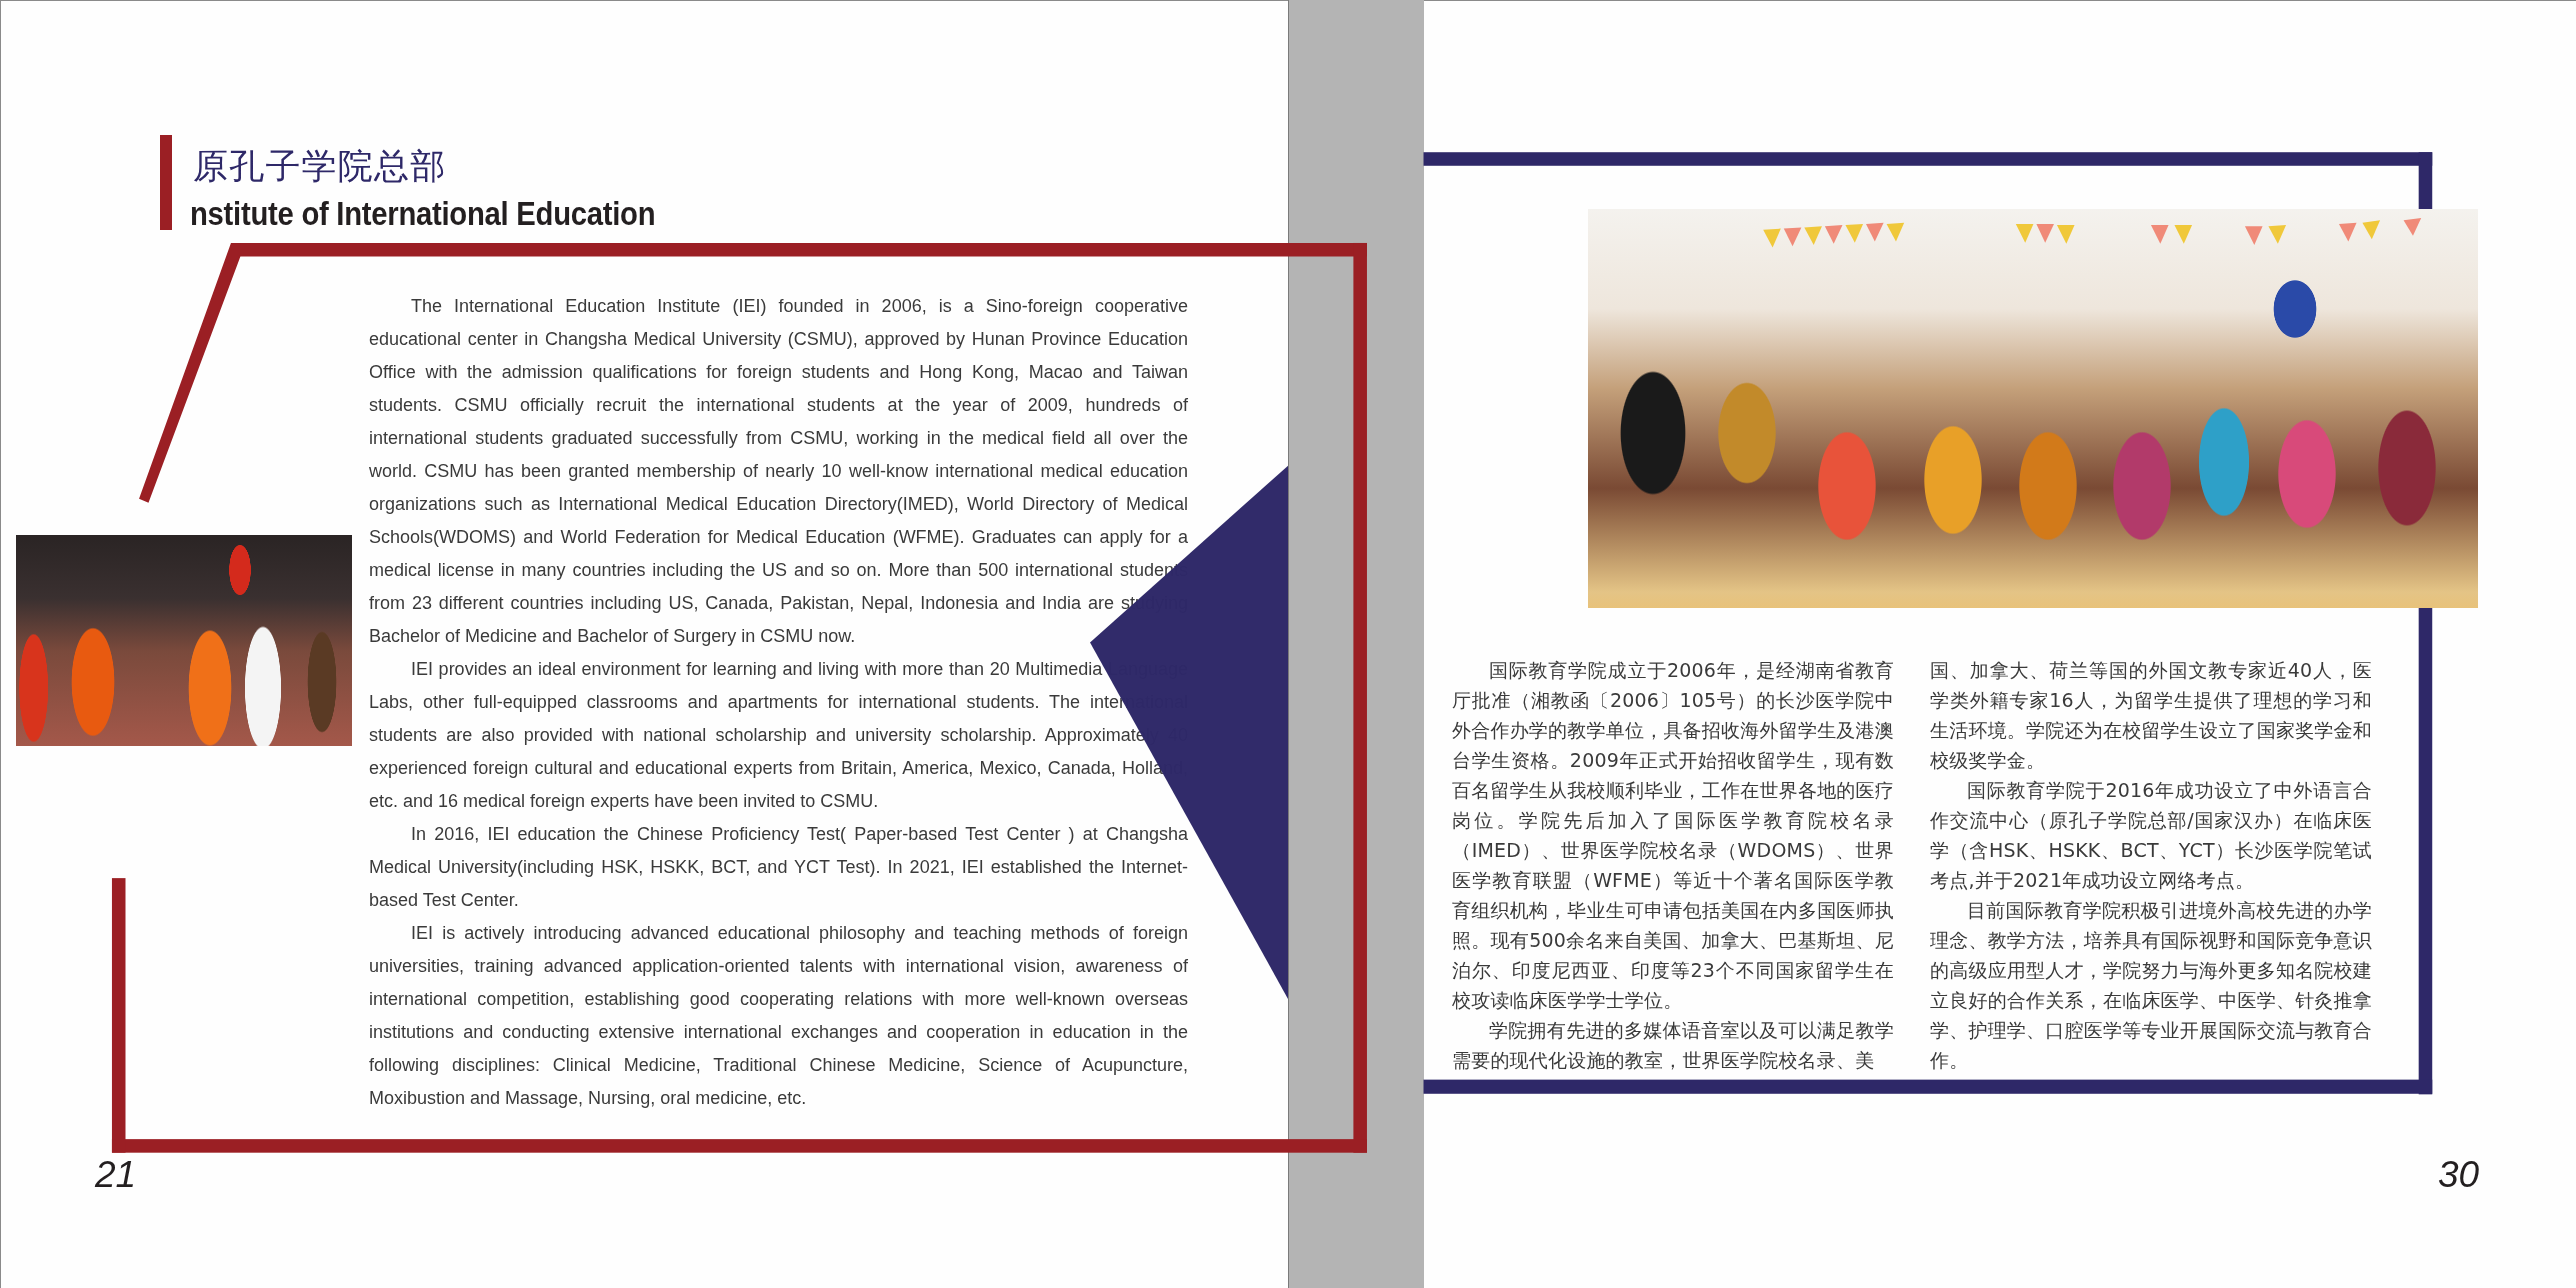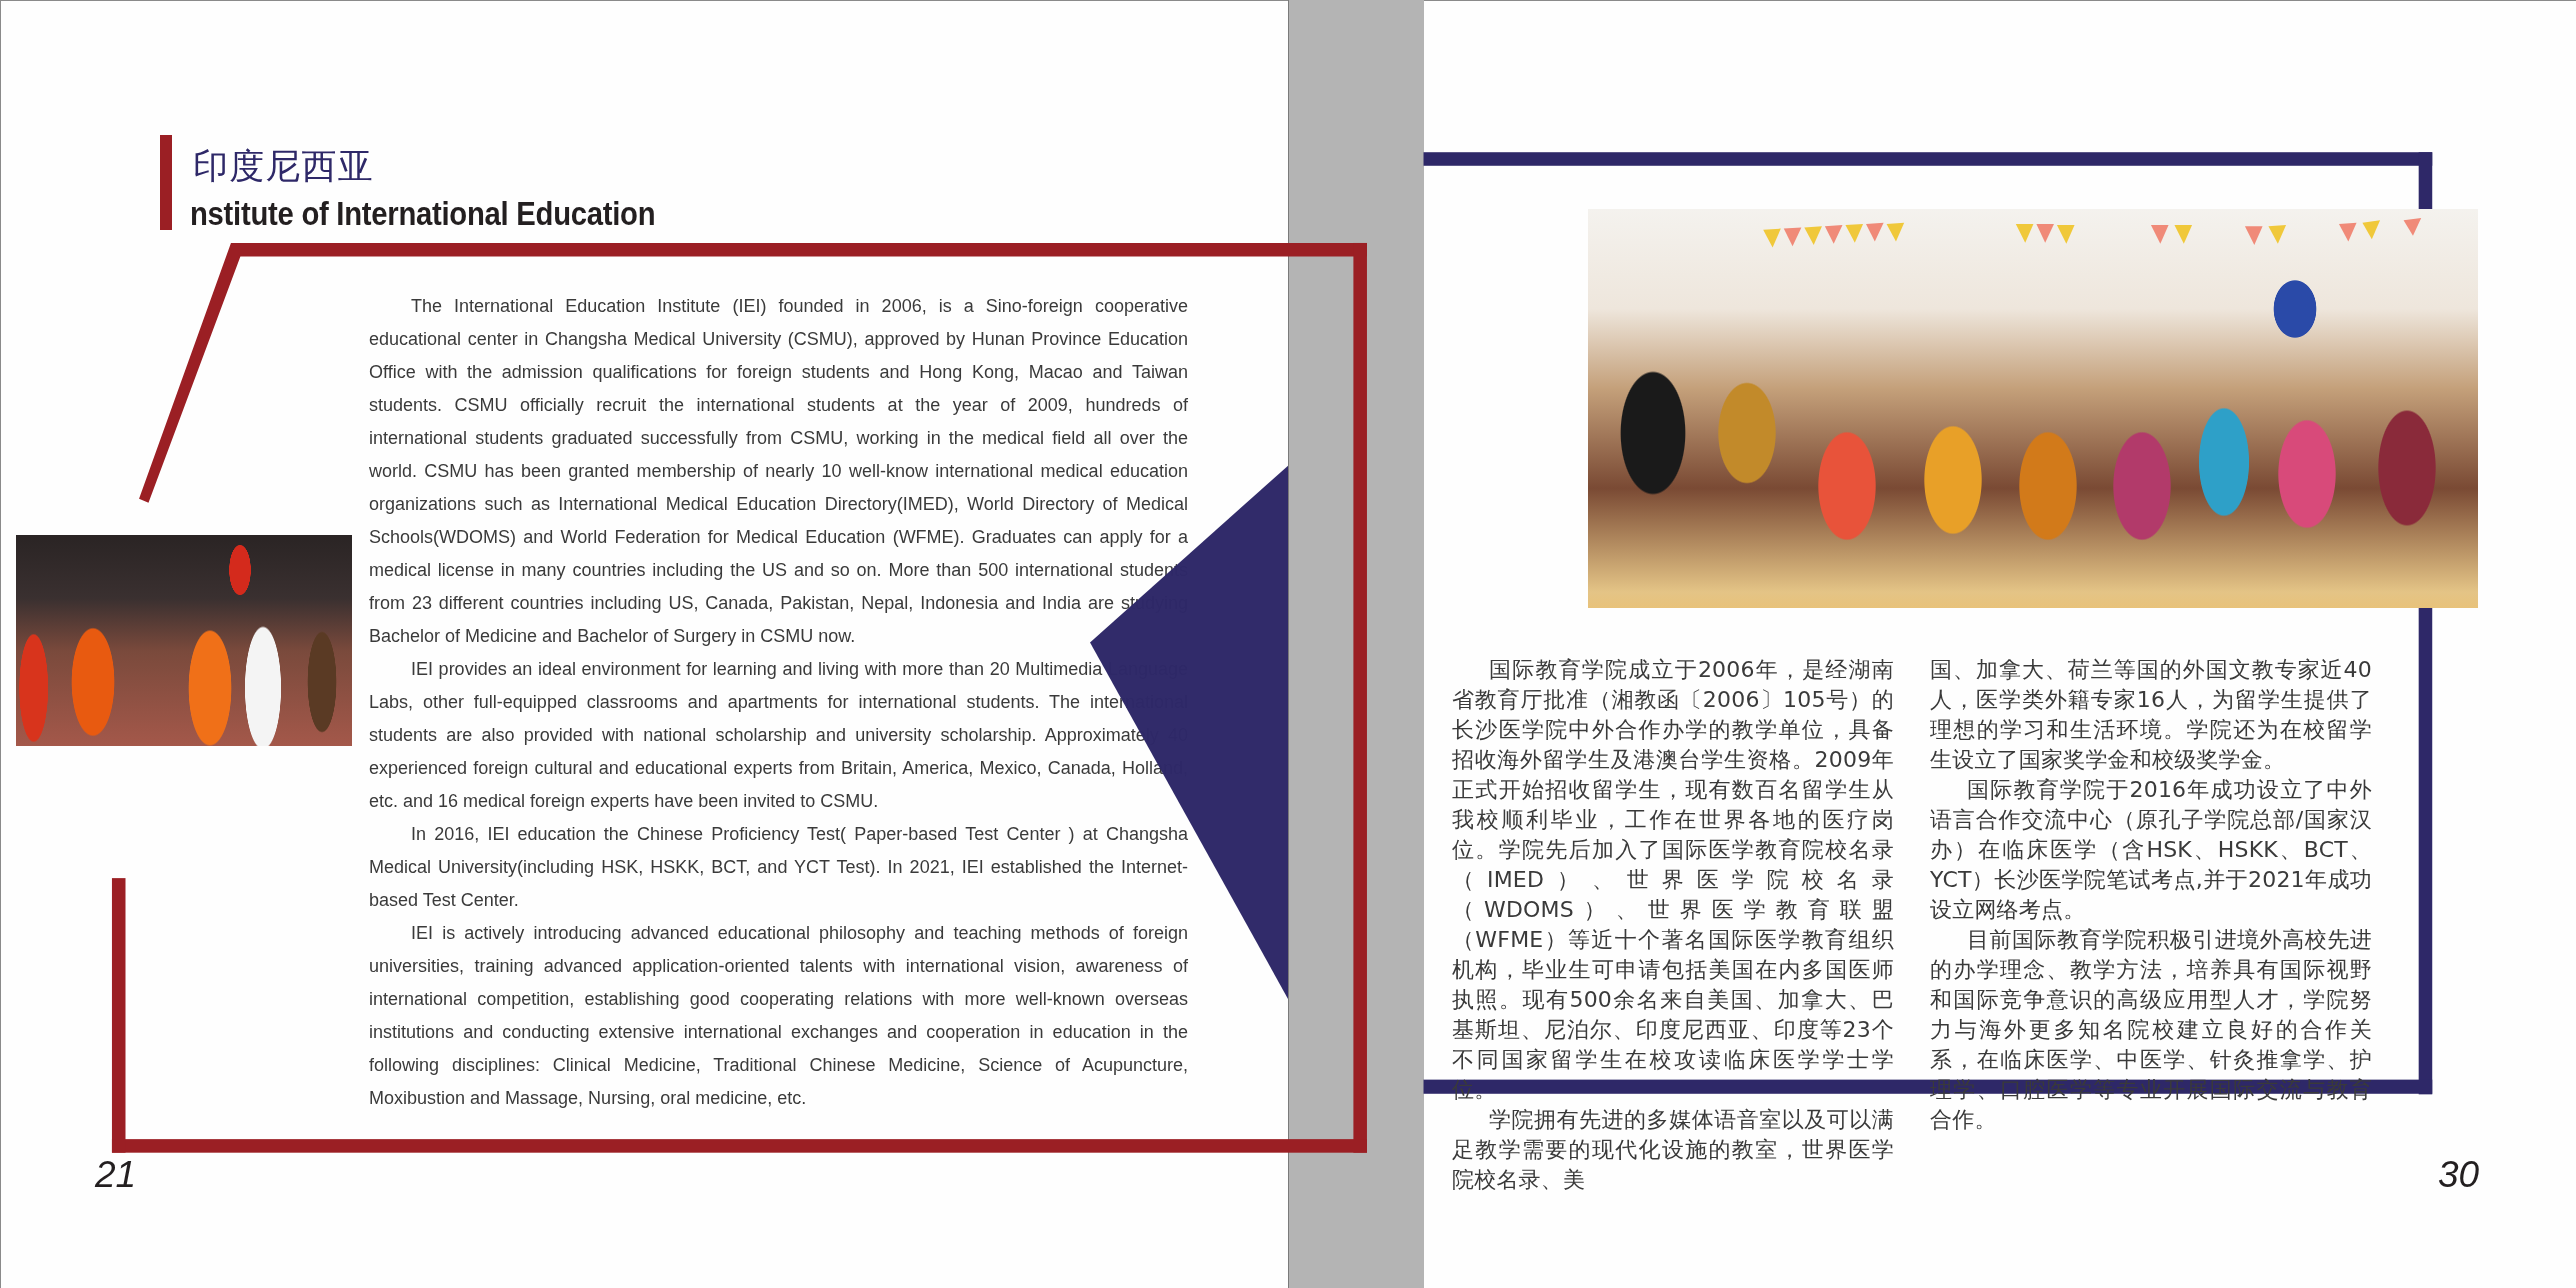--- a/index.html
+++ b/index.html
@@ -34,21 +34,21 @@
       radial-gradient(ellipse 47px 88px at 365px 271px, #e8a028 0 60%, transparent 62%),
       radial-gradient(ellipse 47px 88px at 460px 277px, #d27a1a 0 60%, transparent 62%),
       radial-gradient(ellipse 47px 88px at 554px 277px, #b23a6a 0 60%, transparent 62%),
       radial-gradient(ellipse 41px 88px at 636px 253px, #2ea0c8 0 60%, transparent 62%),
       radial-gradient(ellipse 47px 88px at 719px 265px, #d84a7a 0 60%, transparent 62%),
       radial-gradient(ellipse 47px 94px at 819px 259px, #8a2a3a 0 60%, transparent 62%),
       radial-gradient(ellipse 35px 47px at 707px 100px, #2a4aa8 0 60%, transparent 62%),
       linear-gradient(180deg, #f4f2ee 0%, #eee6dc 25%, #c4a07a 45%, #7a4a34 70%, #e4c486 96%, #e8c27a 100%);
   }
   .bunting { left:1762px; top:218px; width:678px; height:47px; }
-  .cn-col { top:655px; width:442px; color:#3a3a3a; font-size:22px; line-height:30px; font-family:"DejaVu Sans", sans-serif; text-align:justify; letter-spacing:0.2px; }
+  .cn-col { top:655px; width:442px; color:#3a3a3a; font-size:19px; line-height:30px; font-family:"DejaVu Sans", sans-serif; text-align:justify; letter-spacing:0.2px; }
   .cn-col p { margin:0; text-indent:37px; }
   .cn-col p.cont { text-indent:0; }
   .cn-col1 { left:1452px; }
   .cn-col2 { left:1930px; }
   .page-num { top:1154px; font-size:37px; font-style:italic; color:#231f20; line-height:41px; }
   .pn-left { left:95px; }
   .pn-right { left:2438px;text-align:right; }
 </style>
 </head>
 <body>
@@ -66,21 +66,21 @@
   <rect x="190" y="1933" width="2130" height="23" fill="#9b1f24"></rect>
 
   <rect x="190" y="1490" width="23" height="466" fill="#9b1f24"></rect>
 
   <rect x="2416" y="258" width="1712" height="23" fill="#2e2868"></rect>
   <rect x="4105" y="258" width="23" height="1599" fill="#2e2868"></rect>
   <rect x="2416" y="1832" width="1712" height="24" fill="#2e2868"></rect>
 </svg>
 
 <div class="abs red title-bar"></div>
-<div class="abs title-cn">印度尼西亚</div>
+<div class="abs title-cn">原孔子学院总部</div>
 <div class="abs title-en">nstitute of International Education</div>
 
 <div class="abs photo photo-left"></div>
 
 <div class="abs en-text">
   <p>The International Education Institute (IEI) founded in 2006, is a Sino-foreign cooperative educational center in Changsha Medical University (CSMU), approved by Hunan Province Education Office with the admission qualifications for foreign students and Hong Kong, Macao and Taiwan students. CSMU officially recruit the international students at the year of 2009, hundreds of international students graduated successfully from CSMU, working in the medical field all over the world. CSMU has been granted membership of nearly 10 well-know international medical education organizations such as International Medical Education Directory(IMED), World Directory of Medical Schools(WDOMS) and World Federation for Medical Education (WFME). Graduates can apply for a medical license in many countries including the US and so on. More than 500 international students from 23 different countries including US,  Canada, Pakistan, Nepal, Indonesia and India are studying Bachelor of Medicine and Bachelor of Surgery  in CSMU now.</p>
   <p>IEI provides an ideal environment for learning and living with more than 20 Multimedia Language Labs, other full-equipped classrooms and apartments for international students. The international students are also provided with national scholarship and university scholarship. Approximately 40 experienced foreign cultural and educational experts from Britain, America, Mexico, Canada, Holland, etc. and 16 medical foreign experts have been invited to CSMU.</p>
   <p>In 2016, IEI education the Chinese Proficiency Test( Paper-based Test Center ) at Changsha Medical University(including HSK, HSKK, BCT, and YCT Test). In 2021, IEI established the  Internet-based  Test  Center.</p>
   <p>IEI is actively introducing advanced educational philosophy and teaching methods of foreign universities, training advanced application-oriented talents with international vision, awareness of international competition, establishing good cooperating relations with more well-known overseas institutions and conducting extensive international exchanges and cooperation in education in the following disciplines: Clinical Medicine, Traditional Chinese Medicine, Science of Acupuncture, Moxibustion and Massage, Nursing, oral medicine, etc.</p>
 </div>

